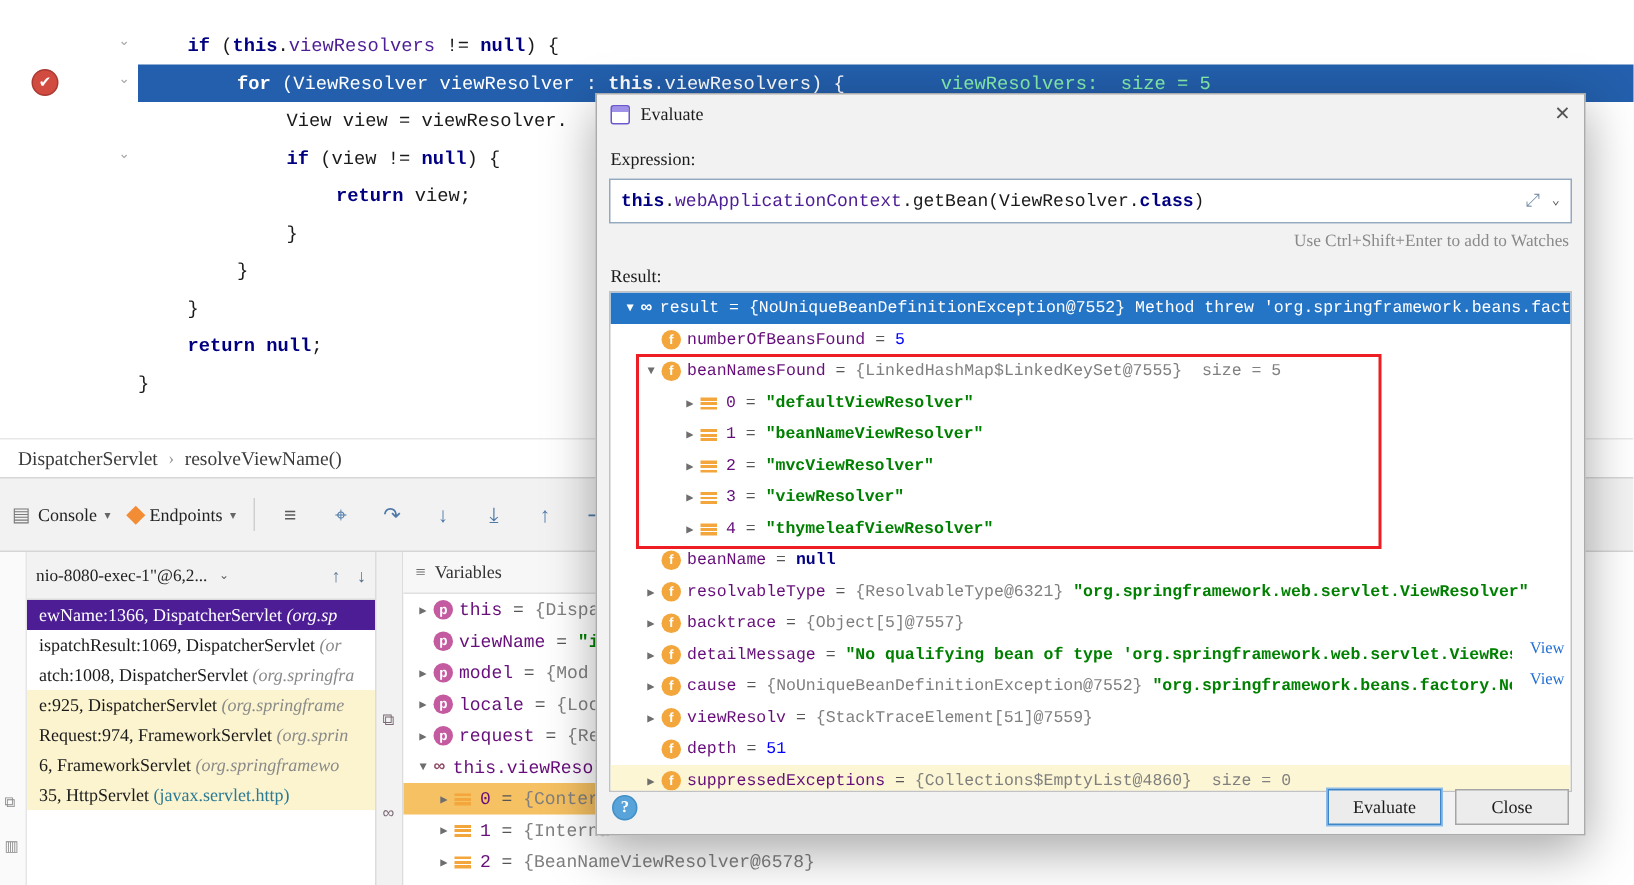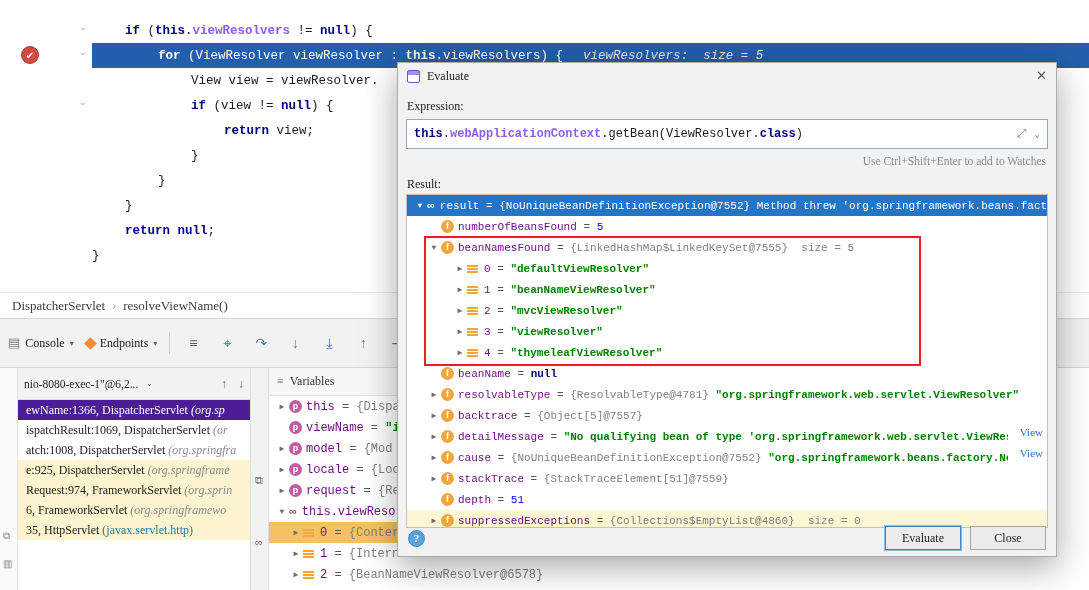--- a/index.html
+++ b/index.html
@@ -4,26 +4,26 @@
 <style>
   * { margin:0; padding:0; box-sizing:border-box; }
   body { background:#fff; font-family:"Liberation Sans", sans-serif; }
   .screen { position:relative; width:1089px; height:590px; background:#fff; overflow:hidden; }
 
   
   .code-line { position:absolute; left:92px; height:25px; display:flex; align-items:center;
                font:12.5px "Liberation Mono", monospace; z-index:2; }
   .code-line span { white-space:pre; }
   .kw  { color:#000080; font-weight:bold; }
-  .fld { color:#8b5cf6; font-weight:bold; }
+  .fld { color:#4c1d95; font-weight:normal; }
   .pl  { color:#1a1a1a; }
   .exec { width:1052px; background:#235FAC; }
   .exec .xkw { color:#fff; font-weight:bold; }
   .exec .xpl { color:#fff; }
-  .exec .xh  { color:#e5e5e5; margin-left:20px; font-style:italic; }
+  .exec .xh  { color:#86efac; margin-left:64px; }
   .breakpoint { position:absolute; left:21px; top:46px; width:18px; height:18px; border-radius:50%;
                 background:#D24B41; border:1px solid #A93A33; color:#fff; font-size:10px;
                 display:flex; align-items:center; justify-content:center; z-index:3; }
   .fold { position:absolute; left:79px; width:10px; font-size:9px; color:#A6A6A6; z-index:3; }
 
   
   .breadcrumb { position:absolute; left:0; top:292px; width:100%; height:26px; background:#fff;
                 border-top:1px solid #E8E8E8; display:flex; align-items:center; gap:7px;
                 padding-left:12px; font:13px "Liberation Serif", serif; color:#3c3c3c; }
   .bc-sep { color:#9a9a9a; font-size:12px; }
@@ -437,21 +437,21 @@
         <span class="ficon">f</span>
         <span class="nm">beanName</span>
         <span class="eq"> = </span>
         <span class="nul">null</span>
       </div>
       <div class="trow lvl1">
         <span class="chev">▶</span>
         <span class="ficon">f</span>
         <span class="nm">resolvableType</span>
         <span class="eq"> = </span>
-        <span class="ob">{ResolvableType@4781}</span>
+        <span class="ob">{ResolvableType@6321}</span>
         <span class="st"> "org.springframework.web.servlet.ViewResolver"</span>
       </div>
       <div class="trow lvl1">
         <span class="chev">▶</span>
         <span class="ficon">f</span>
         <span class="nm">backtrace</span>
         <span class="eq"> = </span>
         <span class="ob">{Object[5]@7557}</span>
       </div>
       <div class="trow lvl1">
@@ -467,21 +467,21 @@
         <span class="ficon">f</span>
         <span class="nm">cause</span>
         <span class="eq"> = </span>
         <span class="ob">{NoUniqueBeanDefinitionException@7552}</span>
         <span class="st"> "org.springframework.beans.factory.NoU</span>
         <span class="view-link">View</span>
       </div>
       <div class="trow lvl1">
         <span class="chev">▶</span>
         <span class="ficon">f</span>
-        <span class="nm">stackTrace</span>
+        <span class="nm">viewResolv</span>
         <span class="eq"> = </span>
         <span class="ob">{StackTraceElement[51]@7559}</span>
       </div>
       <div class="trow lvl1">
         <span class="chev"></span>
         <span class="ficon">f</span>
         <span class="nm">depth</span>
         <span class="eq"> = </span>
         <span class="num">51</span>
       </div>

